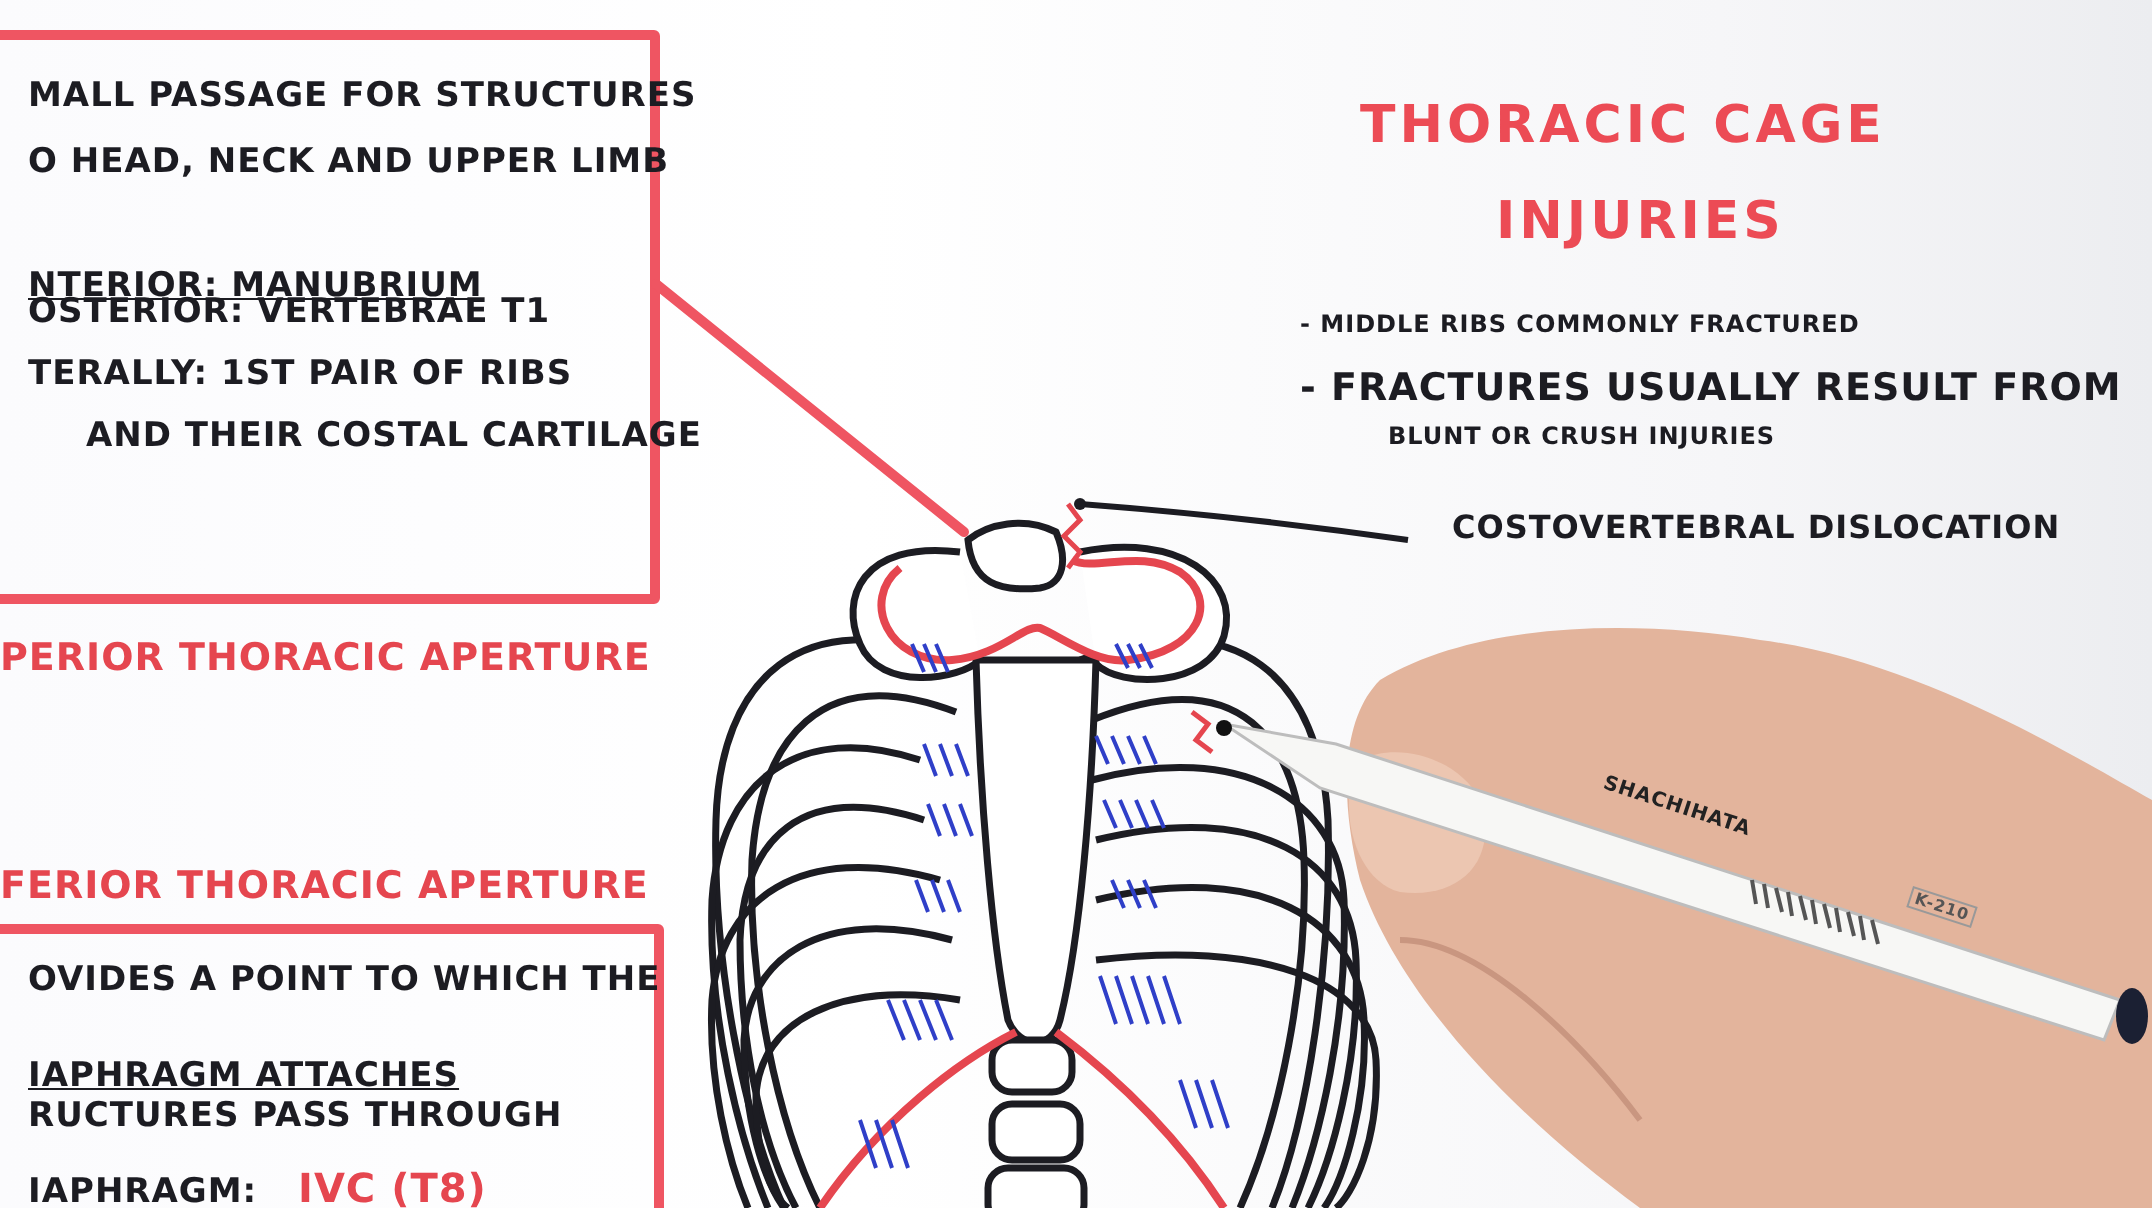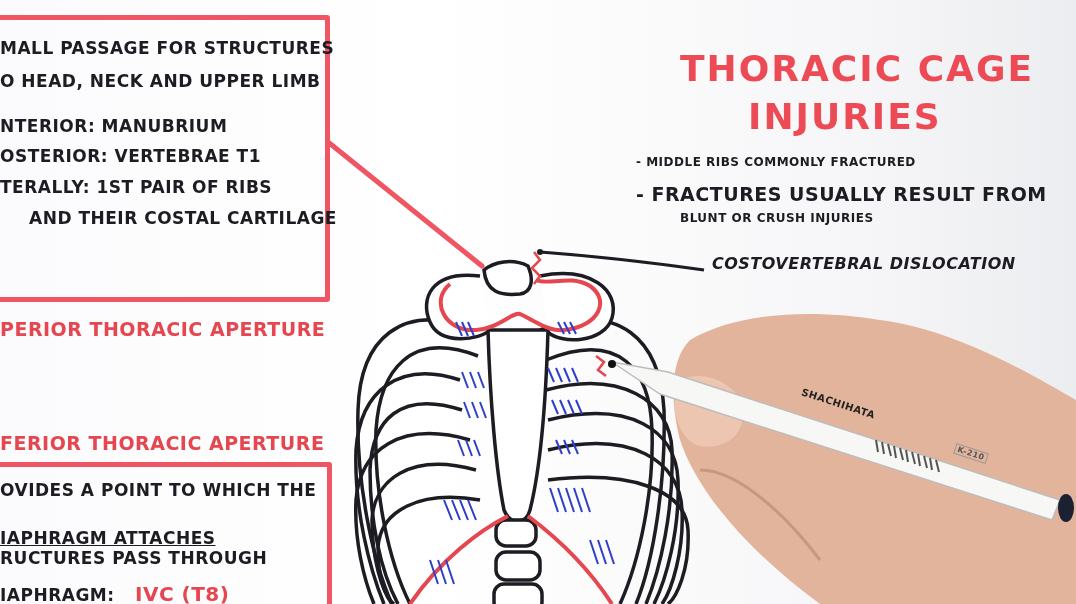--- a/index.html
+++ b/index.html
@@ -9,32 +9,32 @@
     font-family: "DejaVu Sans", sans-serif;
   }
   .hand { font-family: "DejaVu Sans", sans-serif; font-weight: bold; letter-spacing: 0.5px; text-transform: uppercase; }
   .ink { color: #1c1c22; }
   .red { color: #e5464f; }
   .box {
     position: absolute; border: 5px solid #ef5562; border-radius: 3px; box-sizing: border-box;
   }
   #upper-box { left: -10px; top: 15px; width: 340px; height: 287px; }
   #lower-box { left: -10px; top: 462px; width: 342px; height: 160px; }
-  .line { position: absolute; white-space: nowrap; font-size: 17px; }
+  .line { position: absolute; white-space: nowrap; font-size: 17px; margin-left: 14px; }
   .red-head { position: absolute; white-space: nowrap; font-size: 19px; color: #e5464f; }
-  #title1, #title2 { position: absolute; font-size: 36px; color: #ec4b55; letter-spacing: 2px; white-space: nowrap; }
+  #title1, #title2 { position: absolute; font-size: 26px; color: #ec4b55; letter-spacing: 2px; white-space: nowrap; }
   svg { position: absolute; left: 0; top: 0; }
 </style>
 </head>
 <body>
 
 <div class="box" id="upper-box"></div>
 <div class="line hand ink" style="left:0;top:38px;">mall passage for structures</div>
 <div class="line hand ink" style="left:0;top:71px;">o head, neck and upper limb</div>
-<div class="line hand ink" style="left:0;top:116px;">nterior: manubrium</div>
+<div class="line hand ink" style="left:0;top:133px;text-decoration:underline;">nterior: manubrium</div>
 <div class="line hand ink" style="left:0;top:146px;">osterior: vertebrae T1</div>
 <div class="line hand ink" style="left:0;top:177px;">terally: 1st pair of ribs</div>
 <div class="line hand ink" style="left:0;top:208px;padding-left:29px;">and their costal cartilage</div>
 
 <div class="red-head hand" style="left:0;top:318px;">perior thoracic aperture</div>
 <div class="red-head hand" style="left:0;top:432px;text-align:center;">ferior thoracic aperture</div>
 
 <div class="box" id="lower-box"></div>
 <div class="line hand ink" style="left:0;top:480px;">ovides a point to which the</div>
 <div class="line hand ink" style="left:0;top:528px;text-decoration:underline;">iaphragm attaches</div>
@@ -43,21 +43,21 @@
   <span>iaphragm:</span>
   <span class="red" style="margin-left:14px;font-size:20px;">IVC (T8)</span>
 </div>
 
 <div id="title1" class="hand" style="left:680px;top:48px;">Thoracic cage</div>
 <div id="title2" class="hand" style="left:748px;top:96px;">injuries</div>
 
 <div class="line hand ink" style="left:636px;top:155px;font-size:12px;">- Middle ribs commonly fractured</div>
 <div class="line hand ink" style="left:636px;top:183px;font-size:19px;">- Fractures usually result from</div>
 <div class="line hand ink" style="left:680px;top:211px;font-size:12px;">  blunt or crush injuries</div>
-<div class="line hand ink" style="left:712px;top:254px;font-size:16px;font-style:italic;">Costovertebral dislocation</div>
+<div class="line hand ink" style="left:712px;top:254px;font-size:16px;">Costovertebral dislocation</div>
 
 <svg width="1076" height="604" viewBox="0 0 1076 604">
 
   <path d="M328 142 L482 266" stroke="#ef5562" stroke-width="5" fill="none" stroke-linecap="round"></path>
 
   <path d="M540 252 Q620 258 704 270" stroke="#1c1c22" stroke-width="3" fill="none"></path>
   <circle cx="540" cy="252" r="3" fill="#1c1c22"></circle>
 
   <g stroke="#1c1c22" stroke-width="3.5" fill="#fff">
 

